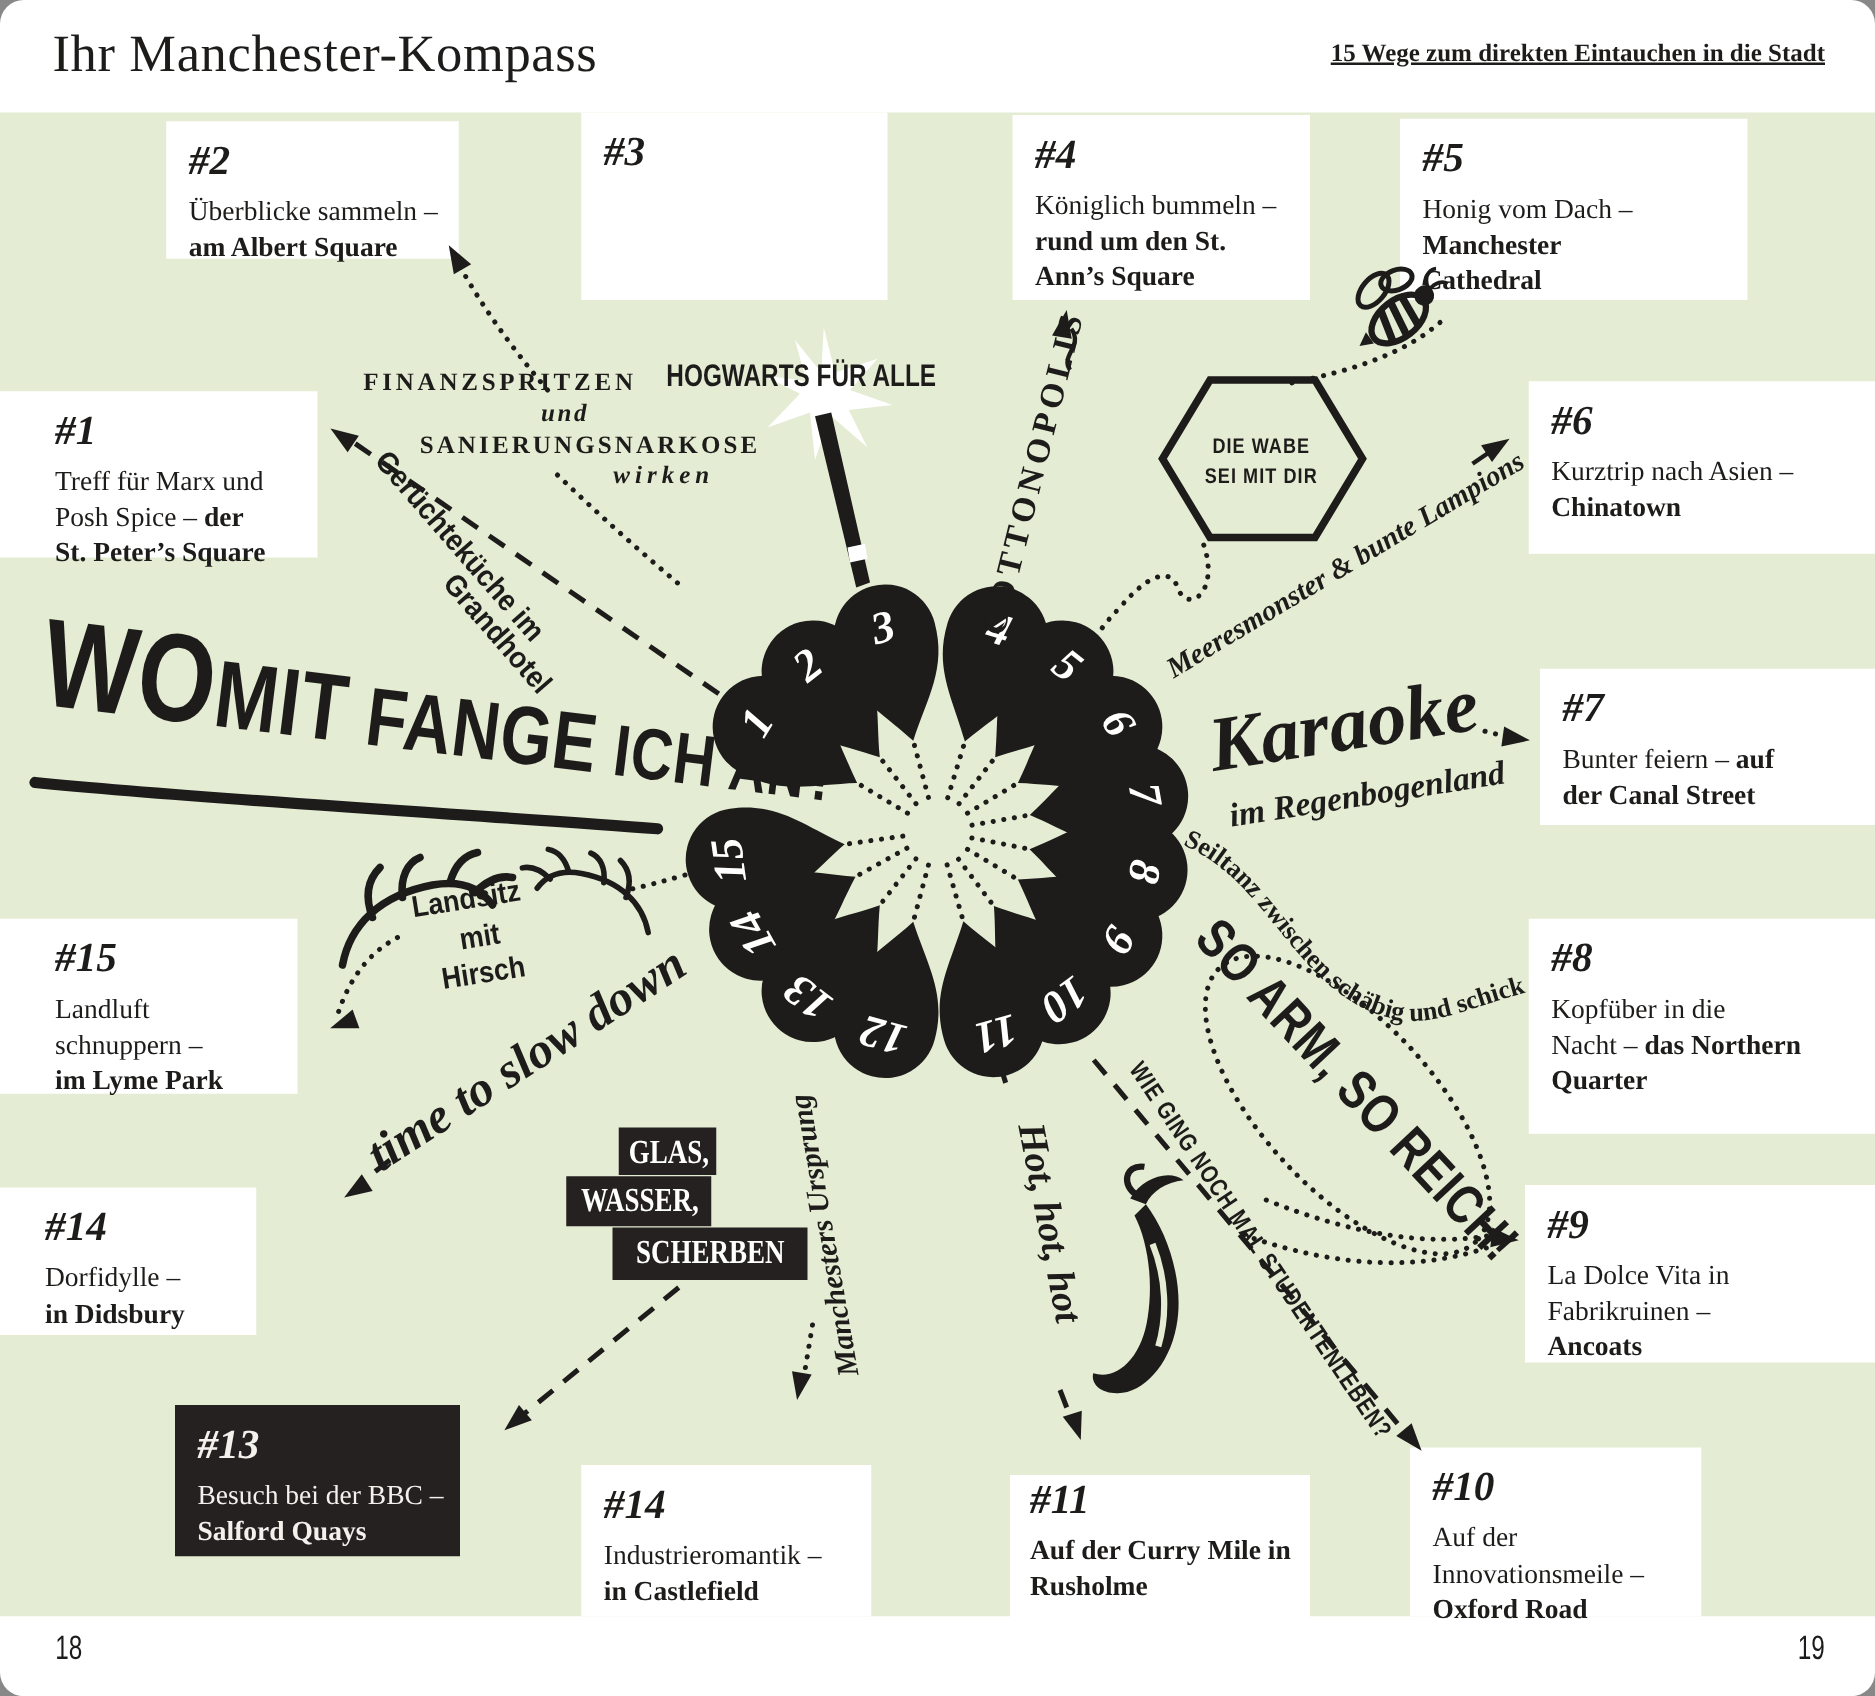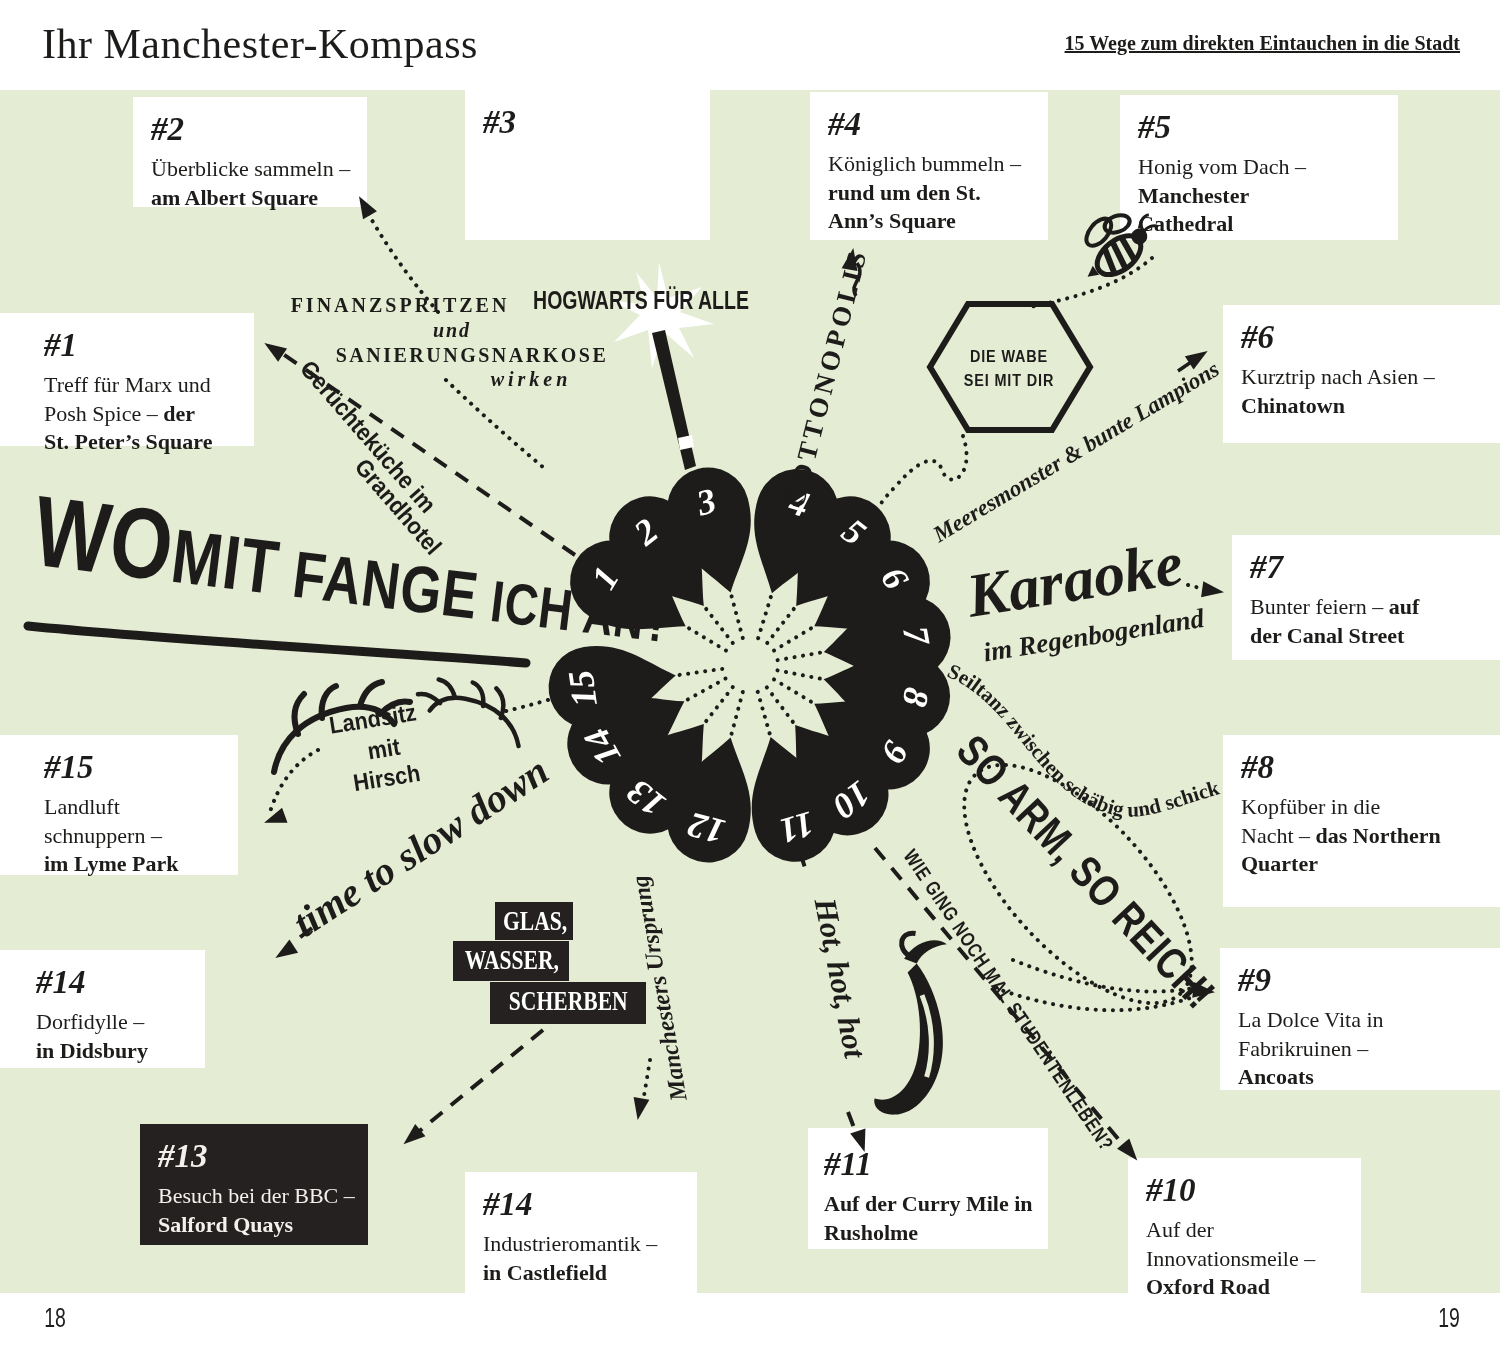--- a/index.html
+++ b/index.html
@@ -1,17 +1,17 @@
 <!DOCTYPE html>
 <html><head>
 <meta charset="utf-8">
 <style>
   html,body{margin:0;padding:0;background:#888;}
   .stage{position:relative;width:1500px;height:1357px;background:#ffffff;overflow:hidden;
-         font-family:"Liberation Serif",serif;color:#1d1c1a;}
+         font-family:"Liberation Serif",serif;color:#1d1c1a;border-radius:19px;}
   .green{position:absolute;left:0;top:90px;width:1500px;height:1203px;background:#e4ecd3;}
   .pagetitle{position:absolute;left:42px;top:20px;font-size:42px;letter-spacing:.5px;}
   .pagesub{position:absolute;right:40px;top:32px;font-size:20px;font-weight:700;text-decoration:underline;}
   .callout{position:absolute;background:#ffffff;padding:14px 18px;box-sizing:border-box;z-index:2;}
   .callout.dark{background:#242120;color:#f3f1ec;}
   .bleed-left{padding-left:44px;}
   .cnum{font-style:italic;font-size:33px;font-weight:600;margin-bottom:7px;}
   .cbody{font-size:22px;line-height:1.3;white-space:nowrap;}
   .cbody b{font-weight:700;}
   .womit{position:absolute;left:42px;top:473px;transform:rotate(7deg) scaleX(.8);transform-origin:0 0;
@@ -76,21 +76,21 @@
       <div class="cbody"><span>Kopfüber in die</span><br><span>Nacht – </span><b>das Northern</b><br><b>Quarter</b></div>
     </div>
   <div class="callout" style="left:1220px;top:948px;width:280px;height:142px">
       <div class="cnum">#9</div>
       <div class="cbody"><span>La Dolce Vita in</span><br><span>Fabrikruinen –</span><br><b>Ancoats</b></div>
     </div>
   <div class="callout" style="left:1128px;top:1158px;width:233px;height:135px">
       <div class="cnum">#10</div>
       <div class="cbody"><span>Auf der</span><br><span>Innovationsmeile –</span><br><b>Oxford Road</b></div>
     </div>
-  <div class="callout" style="left:808px;top:1128px;width:240px;height:121px;padding:18px 16px">
+  <div class="callout" style="left:808px;top:1180px;width:240px;height:121px;padding:2px 16px">
       <div class="cnum">#11</div>
       <div class="cbody"><b>Auf der Curry Mile in</b><br><b>Rusholme</b></div>
     </div>
   <div class="callout" style="left:465px;top:1172px;width:232px;height:121px">
       <div class="cnum">#14</div>
       <div class="cbody"><span>Industrieromantik –</span><br><b>in Castlefield</b></div>
     </div>
   <div class="callout dark" style="left:140px;top:1124px;width:228px;height:121px">
       <div class="cnum">#13</div>
       <div class="cbody"><span>Besuch bei der BBC –</span><br><b>Salford Quays</b></div>

